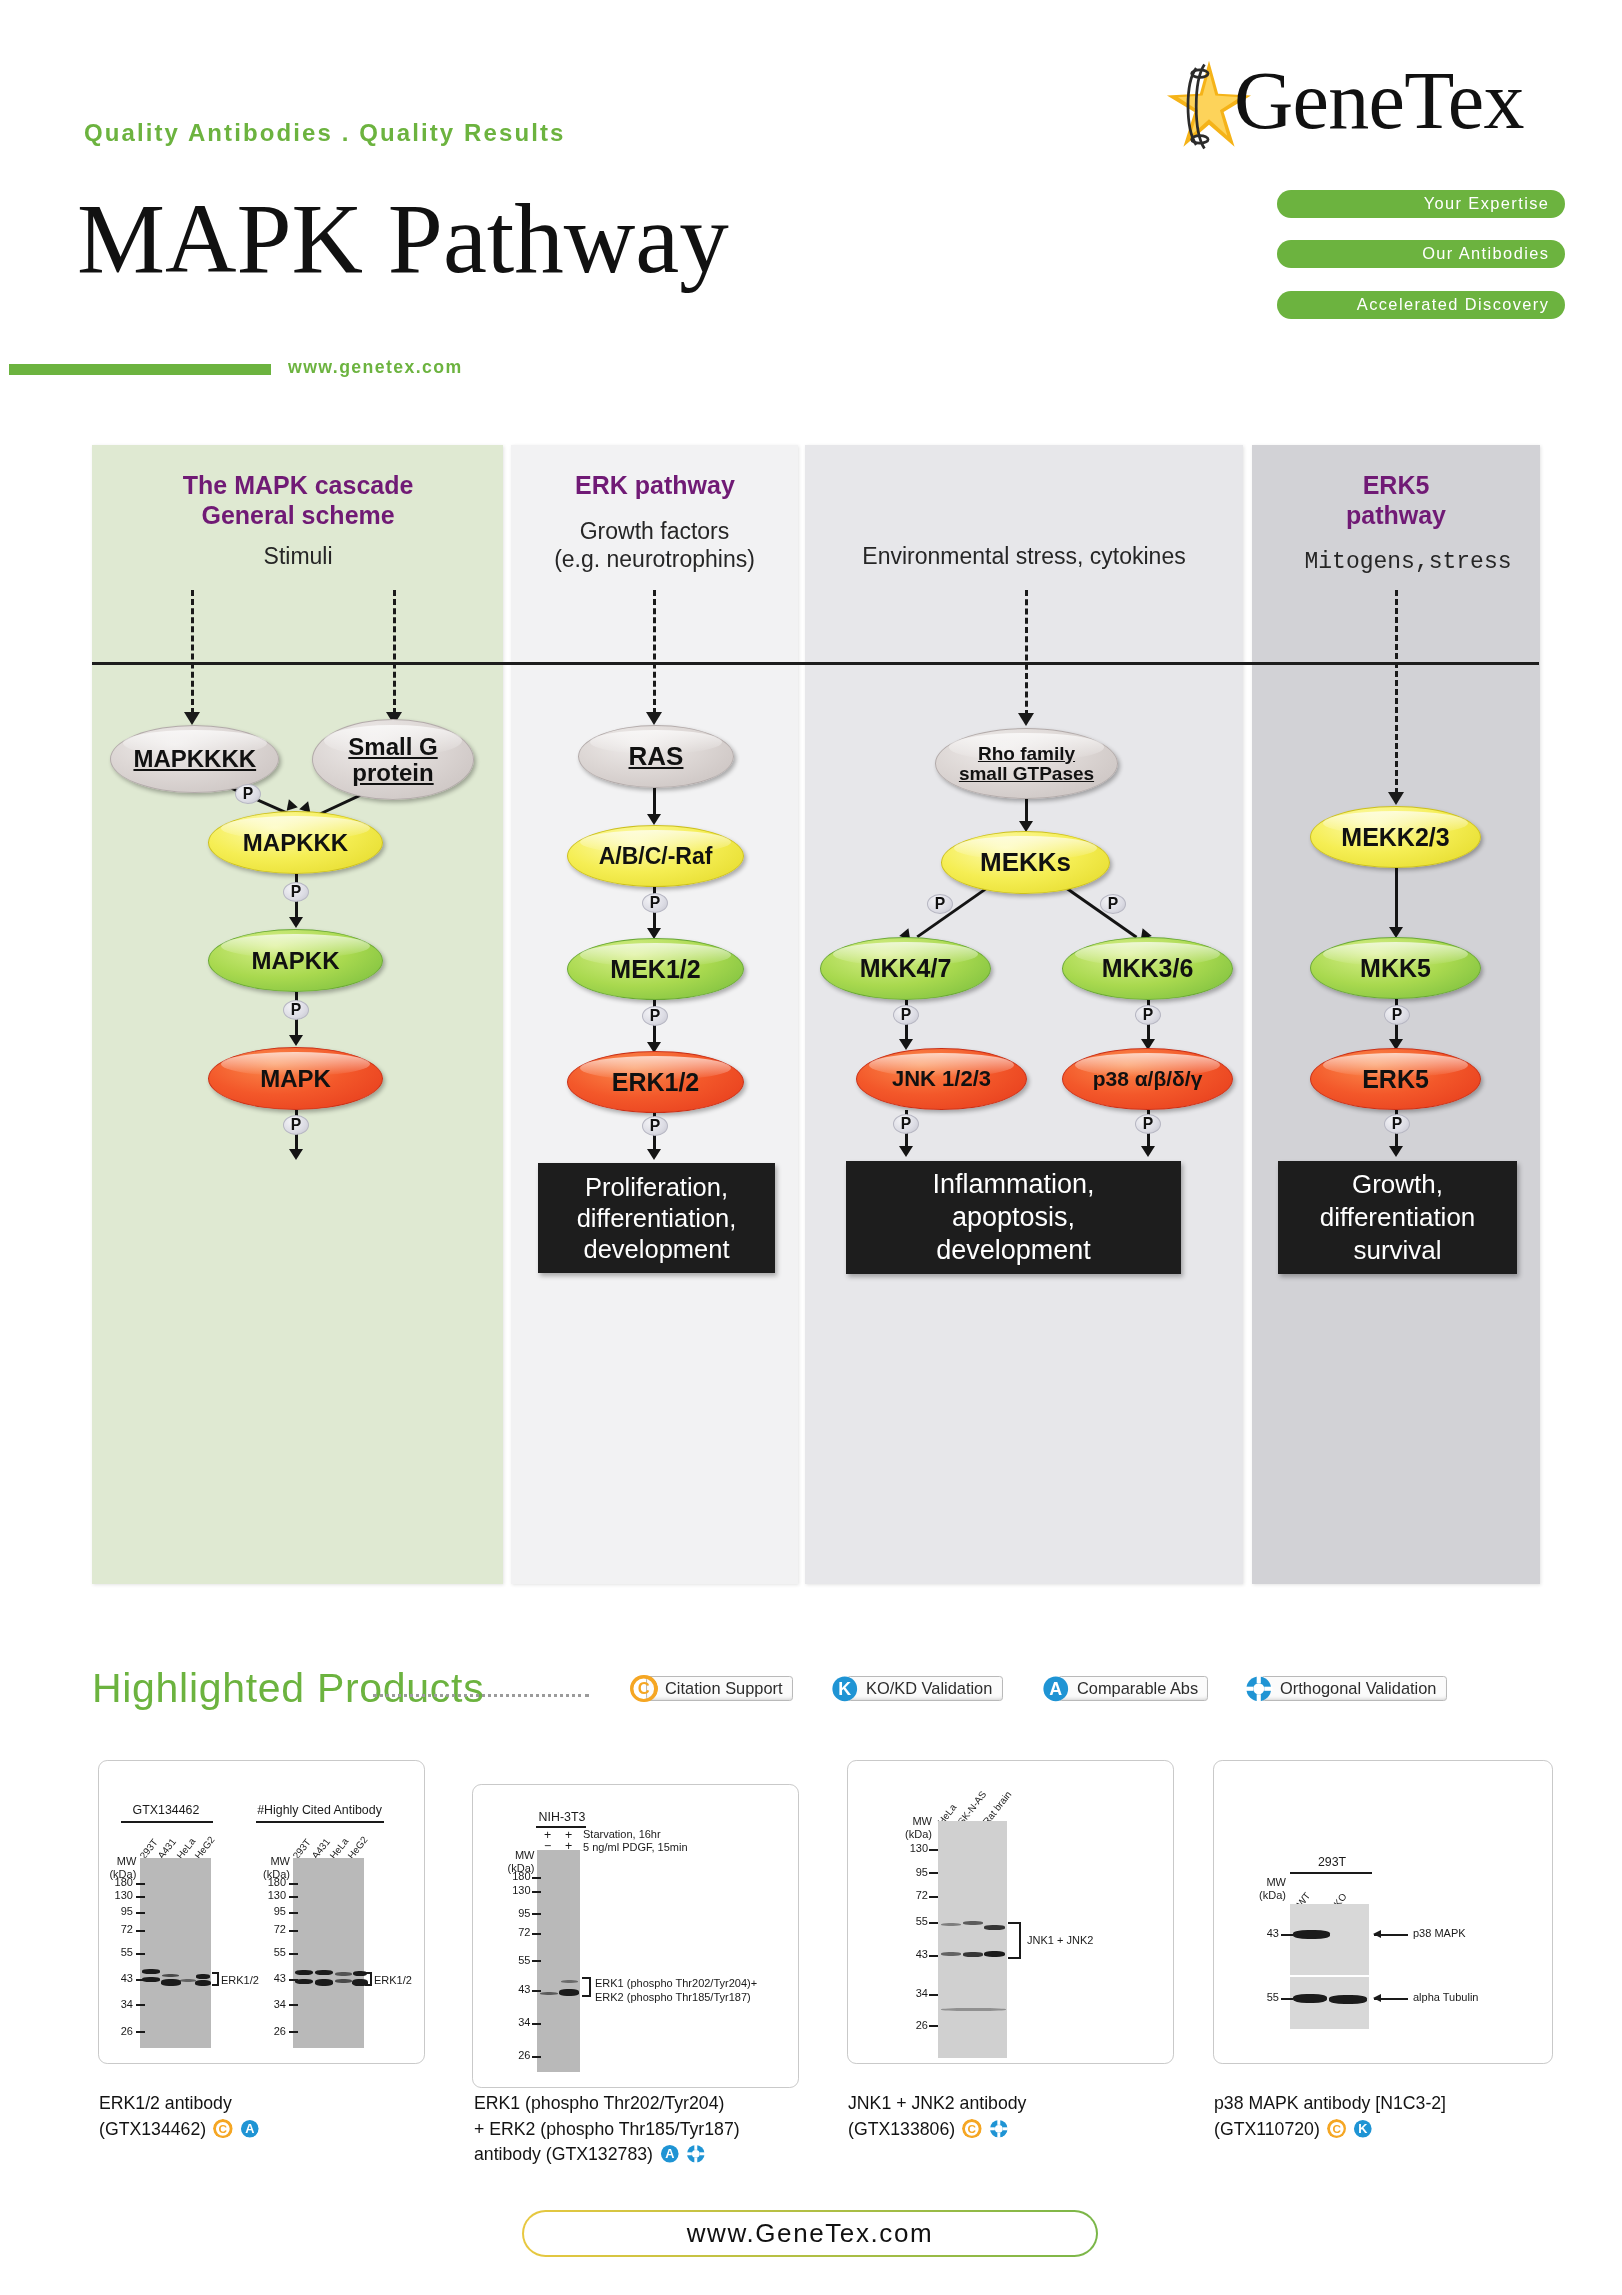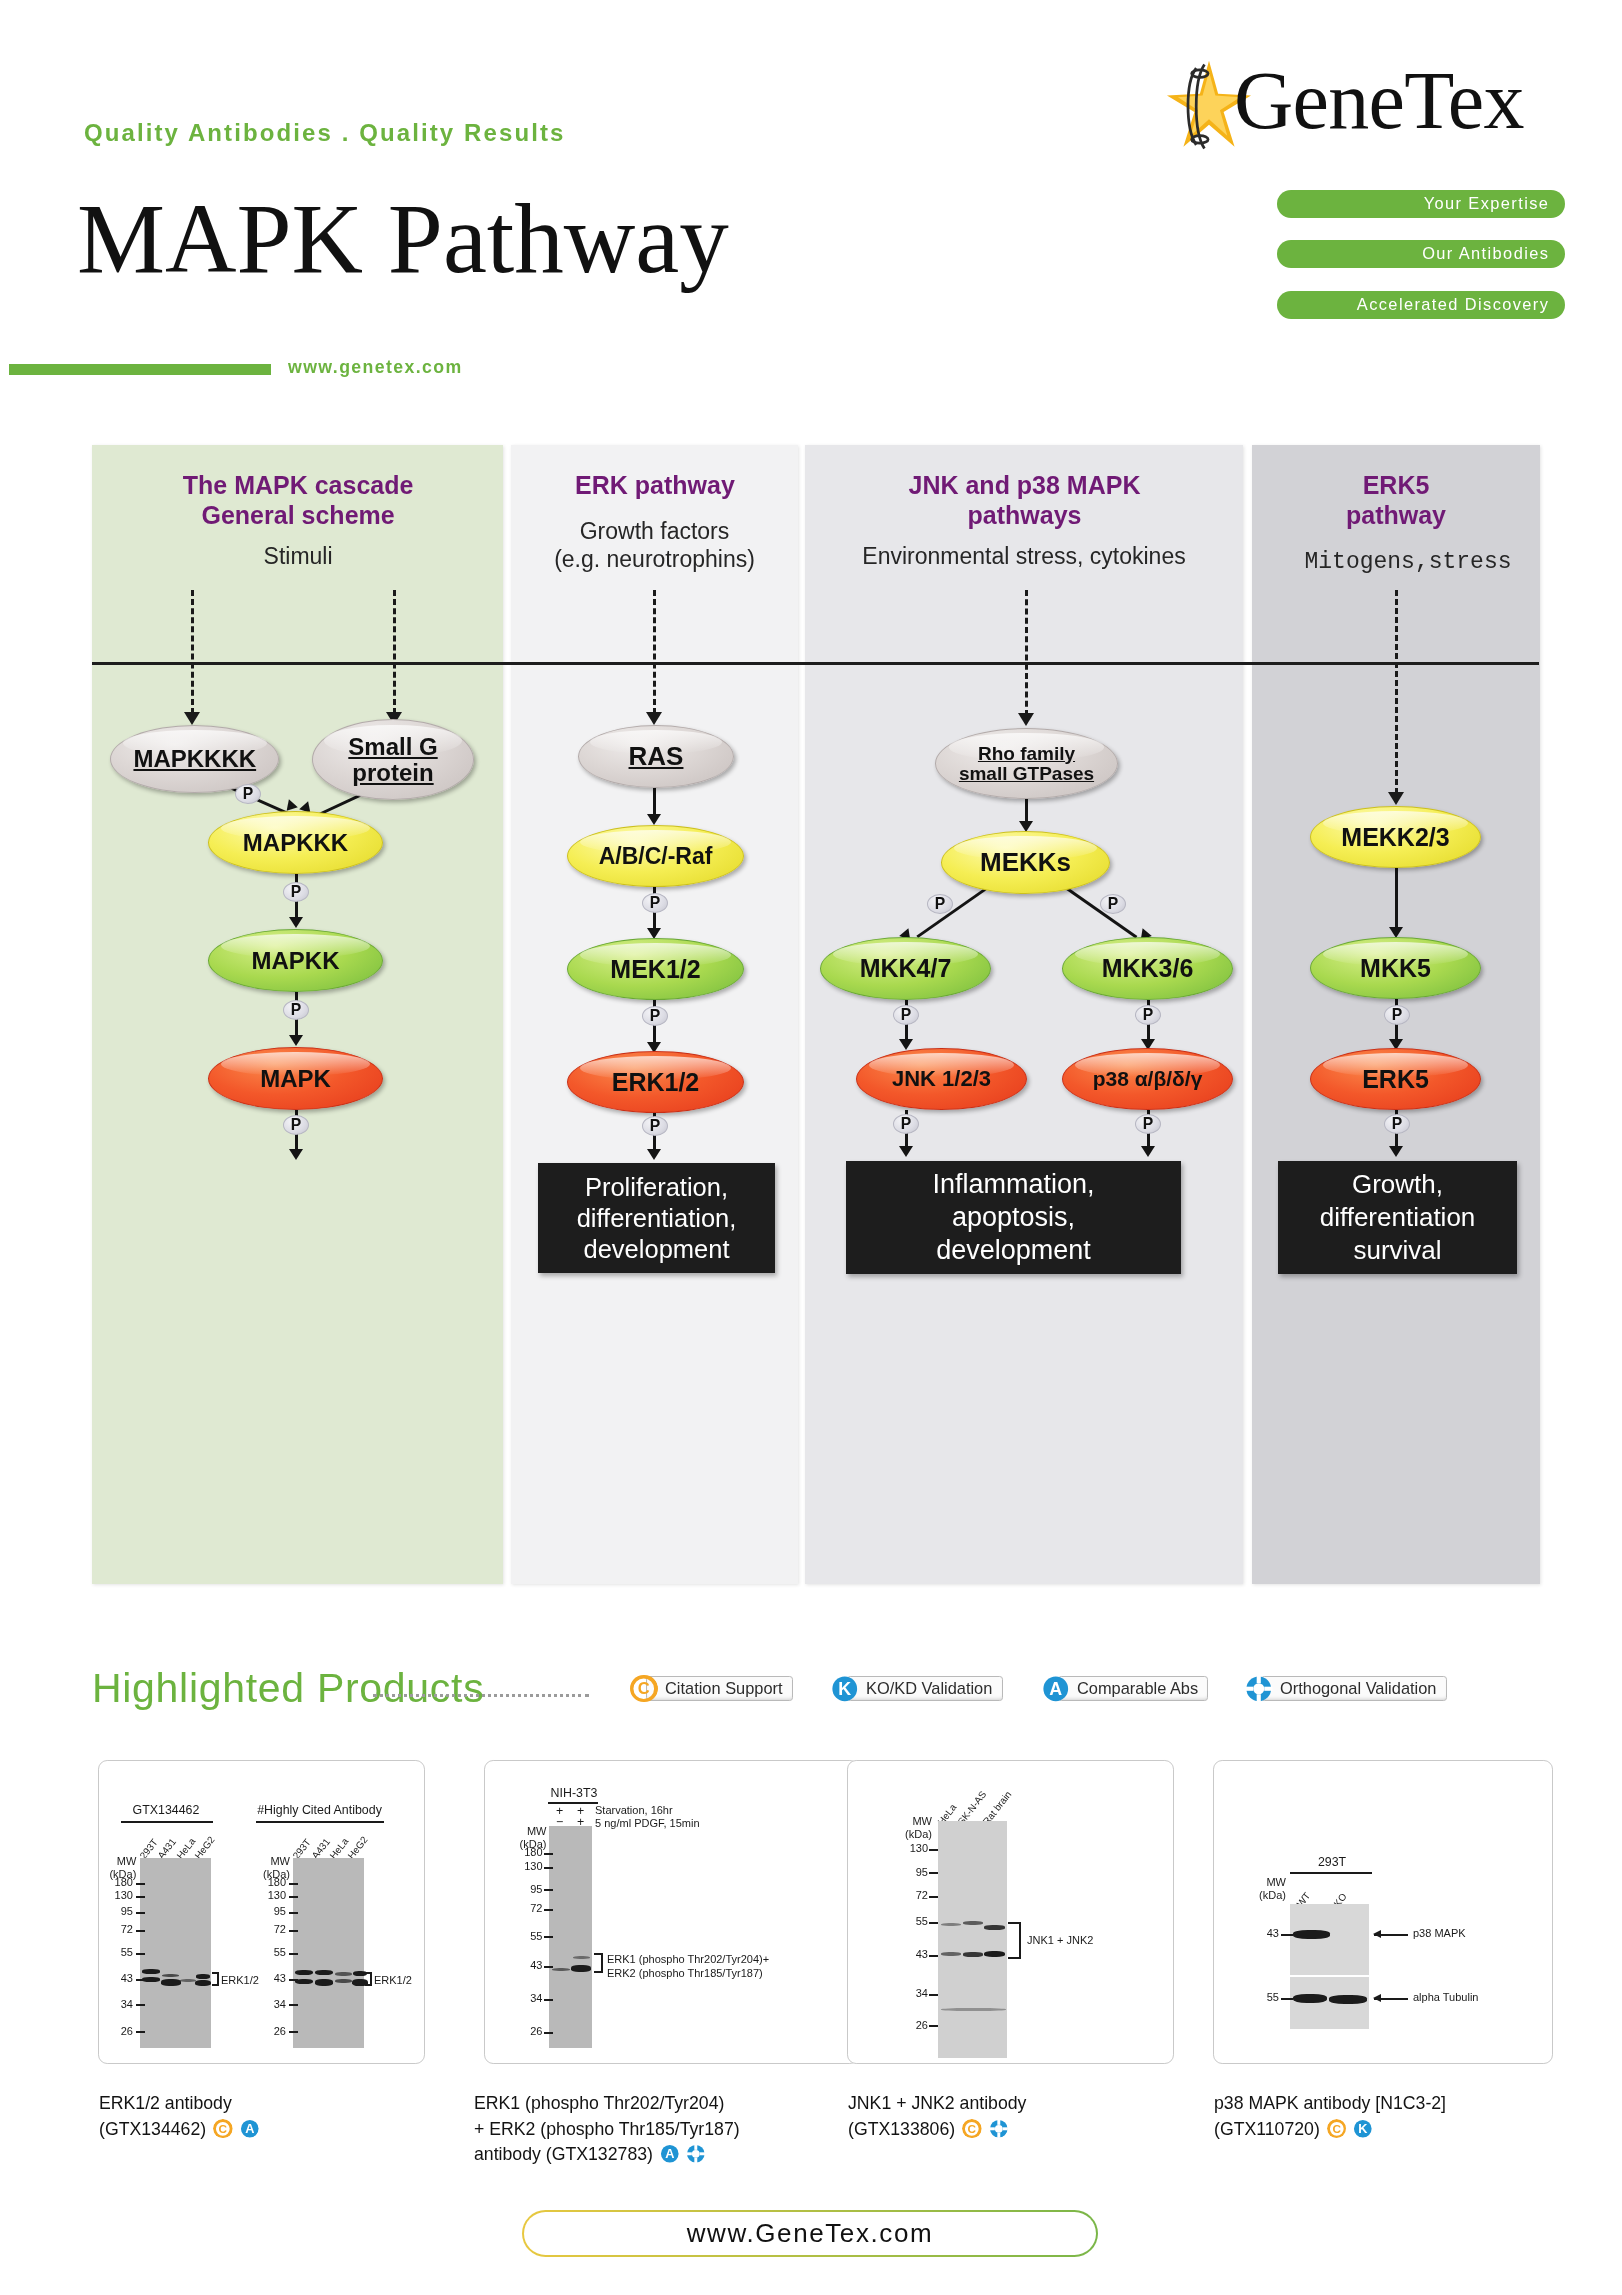--- a/index.html
+++ b/index.html
@@ -127,21 +127,21 @@
     box-shadow: inset 0 -3.3px 3.9px -2.6px rgba(0,0,0,.18);
     font-size: 16.4px; color: #2d2d2d; line-height: 23.6px; white-space: nowrap;
   }
 
   
   .panel {
     position: absolute; top: 1760px; height: 304px;
     border: 1.3px solid #c9c9c9; border-radius: 9.2px; background: #fff;
   }
   #panel0 { left: 98px;  width: 327px; }
-  #panel1 { left: 484px;  width: 375px; }
+  #panel1 { left: 472px;  width: 327px; margin-top: 24px; }
   #panel2 { left: 847px; width: 327px; }
   #panel3 { left: 1213px; width: 340px; }
 
   .blot-lane-bg { position: absolute; background: #b9b9b9; }
   .blot-band { position: absolute; background: #1b1b1b; border-radius: 40%; }
   .mw-lbl { position: absolute; font-size: 11px; color: #1a1a1a; text-align: right; white-space: nowrap; }
   .mw-tick { position: absolute; width: 9.2px; height: 2px; background: #1a1a1a; }
   .lane-lbl {
     position: absolute; font-size: 9.8px; color: #1a1a1a; white-space: nowrap;
     transform: rotate(-52deg); transform-origin: left bottom;
@@ -301,22 +301,20 @@
   <div class="arrow" style="left:561px;top:667px;height:41px;"></div>
   <div class="arrow-head" style="left:561px;top:704px;"></div>
   <div class="pbadge" style="left:550px;top:671px;">
       <span>P</span>
     </div>
 
   <div class="outbox" style="left:446px;top:718px;width:237px;height:110px;white-space:pre-line;font-size:25.5px;line-height:31px;">Proliferation,
 differentiation,
 development</div>
 
-  <div class="col-title" style="left:720px;top:25px;width:425px;white-space:pre-line;">JNK and p38 MAPK
-pathways</div>
   <div class="col-sub" style="left:713px;top:97px;width:438px;">Environmental stress, cytokines</div>
   <div class="dashed" style="left:933px;top:145px;height:126px;"></div>
   <div class="dashed-head" style="left:933px;top:268px;"></div>
 
   <div class="node n-gray" style="left:843px;top:283px;width:183px;height:71px;font-size:19px;white-space:pre-line;">
     <span>Rho family
 small GTPases</span></div>
   <div class="arrow" style="left:933px;top:353px;height:27.5px;"></div>
   <div class="arrow-head" style="left:933px;top:376px;"></div>
 

